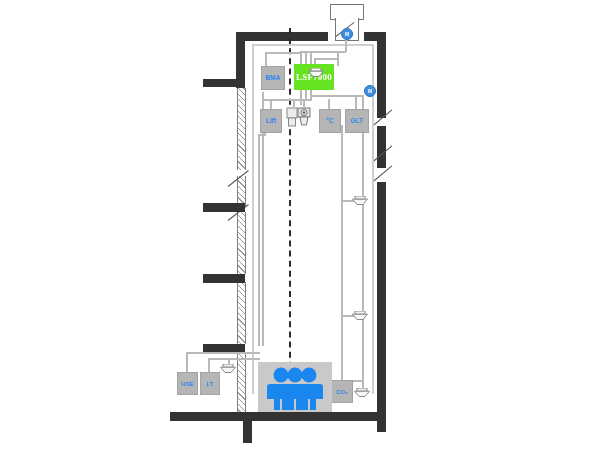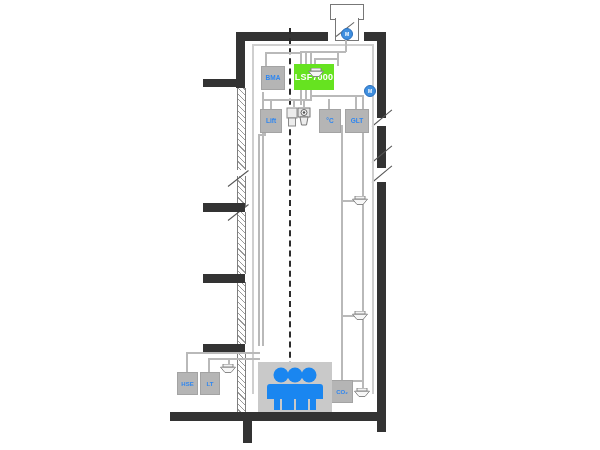--- a/index.html
+++ b/index.html
@@ -146,21 +146,21 @@
   <div class="cable v" style="left:362px;top:380px;height:10px;"></div>
 
   <div class="cable h" style="left:186px;top:352px;width:74px;"></div>
   <div class="cable v" style="left:186px;top:352px;height:20px;"></div>
   <div class="cable v" style="left:208px;top:358px;height:14px;"></div>
   <div class="cable h" style="left:208px;top:358px;width:52px;"></div>
   <div class="cable v" style="left:228px;top:358px;height:8px;"></div>
 
   <div class="dev small" style="left:261px;top:66px;width:22px;height:22px;">BMA</div>
 
-  <div class="hub" style="left:294px;top:64px;width:40px;height:26px;">LSF7000</div>
+  <div class="hub" style="left:294px;top:64px;width:40px;height:26px;font-family:Liberation Serif, serif;">LSF7000</div>
 
   <div class="dev small" style="left:260px;top:109px;width:20px;height:22px;">Lift</div>
 
   <div class="dev small" style="left:319px;top:109px;width:20px;height:22px;">°C</div>
 
   <div class="dev small" style="left:345px;top:109px;width:22px;height:22px;">GLT</div>
 
   <div class="dev tiny" style="left:177px;top:372px;width:19px;height:21px;">HSE</div>
 
   <div class="dev tiny" style="left:200px;top:372px;width:18px;height:21px;">LT</div>

